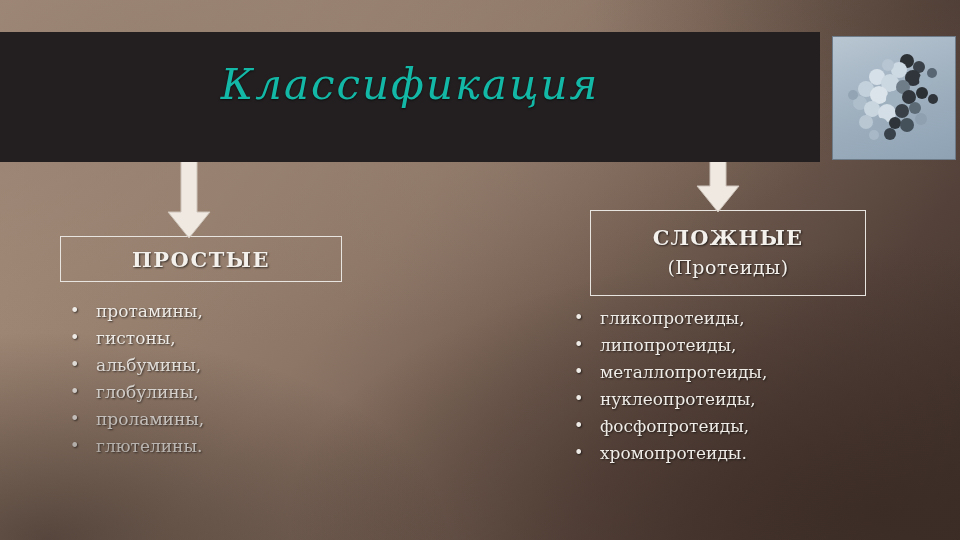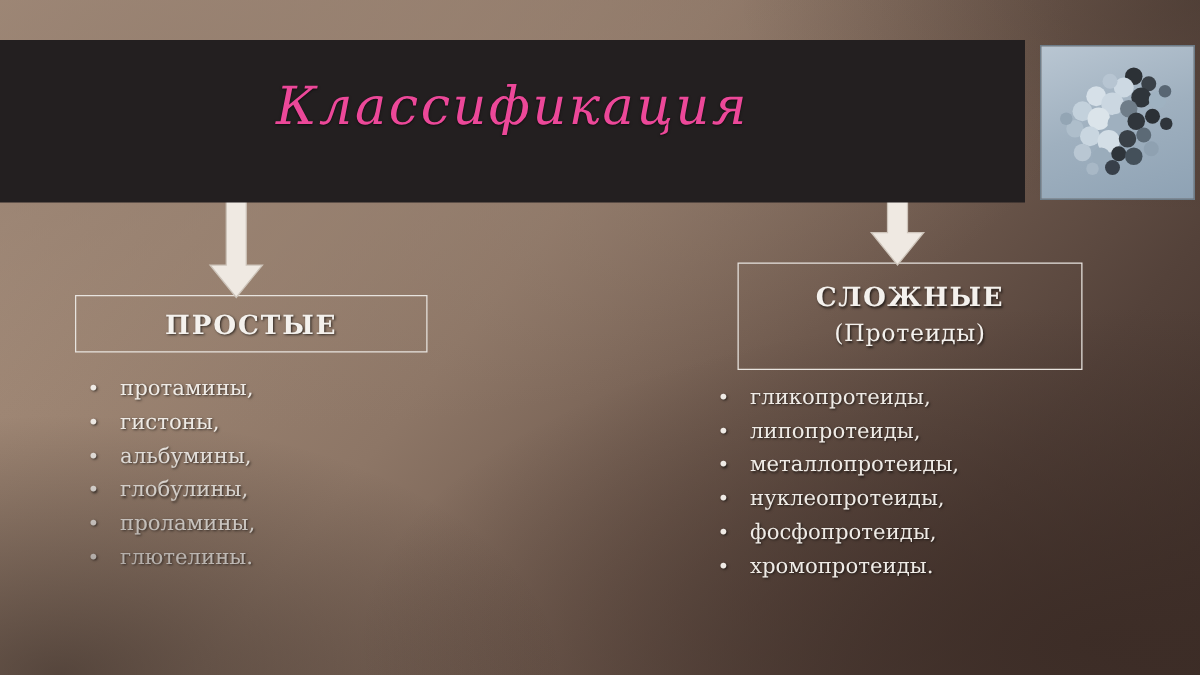--- a/index.html
+++ b/index.html
@@ -39,21 +39,21 @@
     width: 820px;
     height: 130px;
     background: #231f20;
     z-index: 3;
   }
   .title-text {
     position: absolute;
     width: 100%;
     top: 28px;
     text-align: center;
-    color: #ec4899;
+    color: #14b8a6;
     font-family: "DejaVu Serif", serif;
     font-size: 42px;
     letter-spacing: 2px;
     font-style: italic;
     font-weight: normal;
     text-shadow: 0 1px 2px rgba(0,0,0,0.6);
   }
 
   
   .molecule-box {

